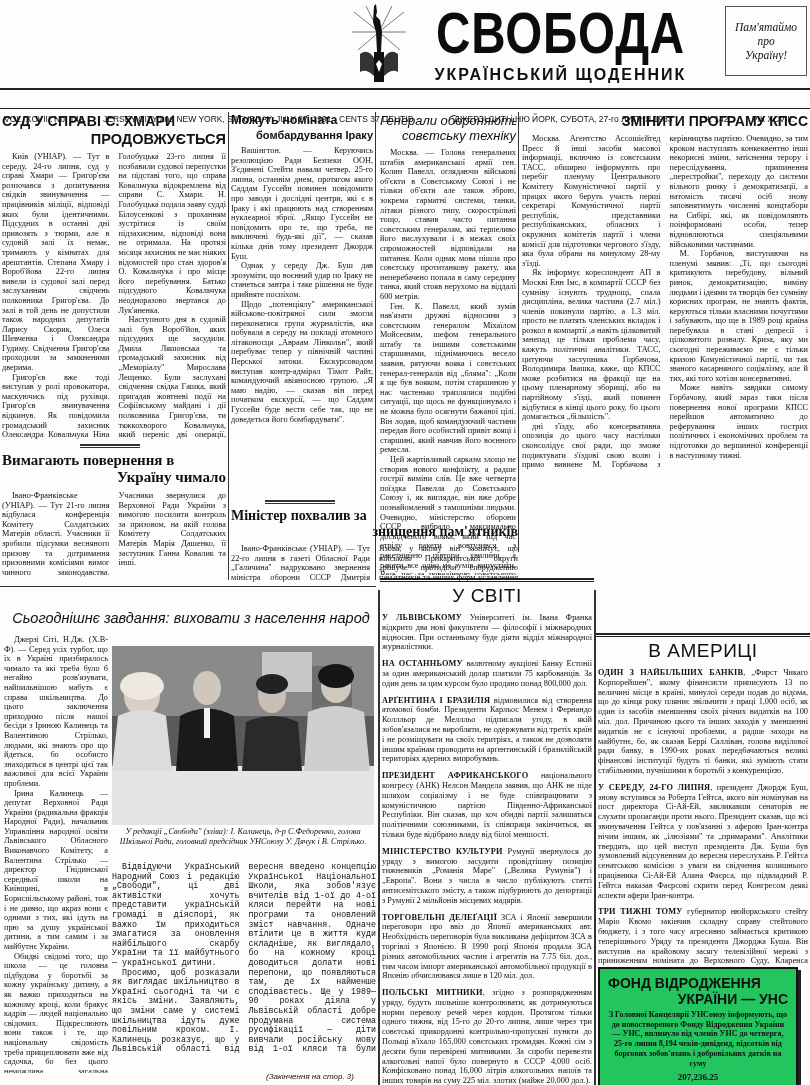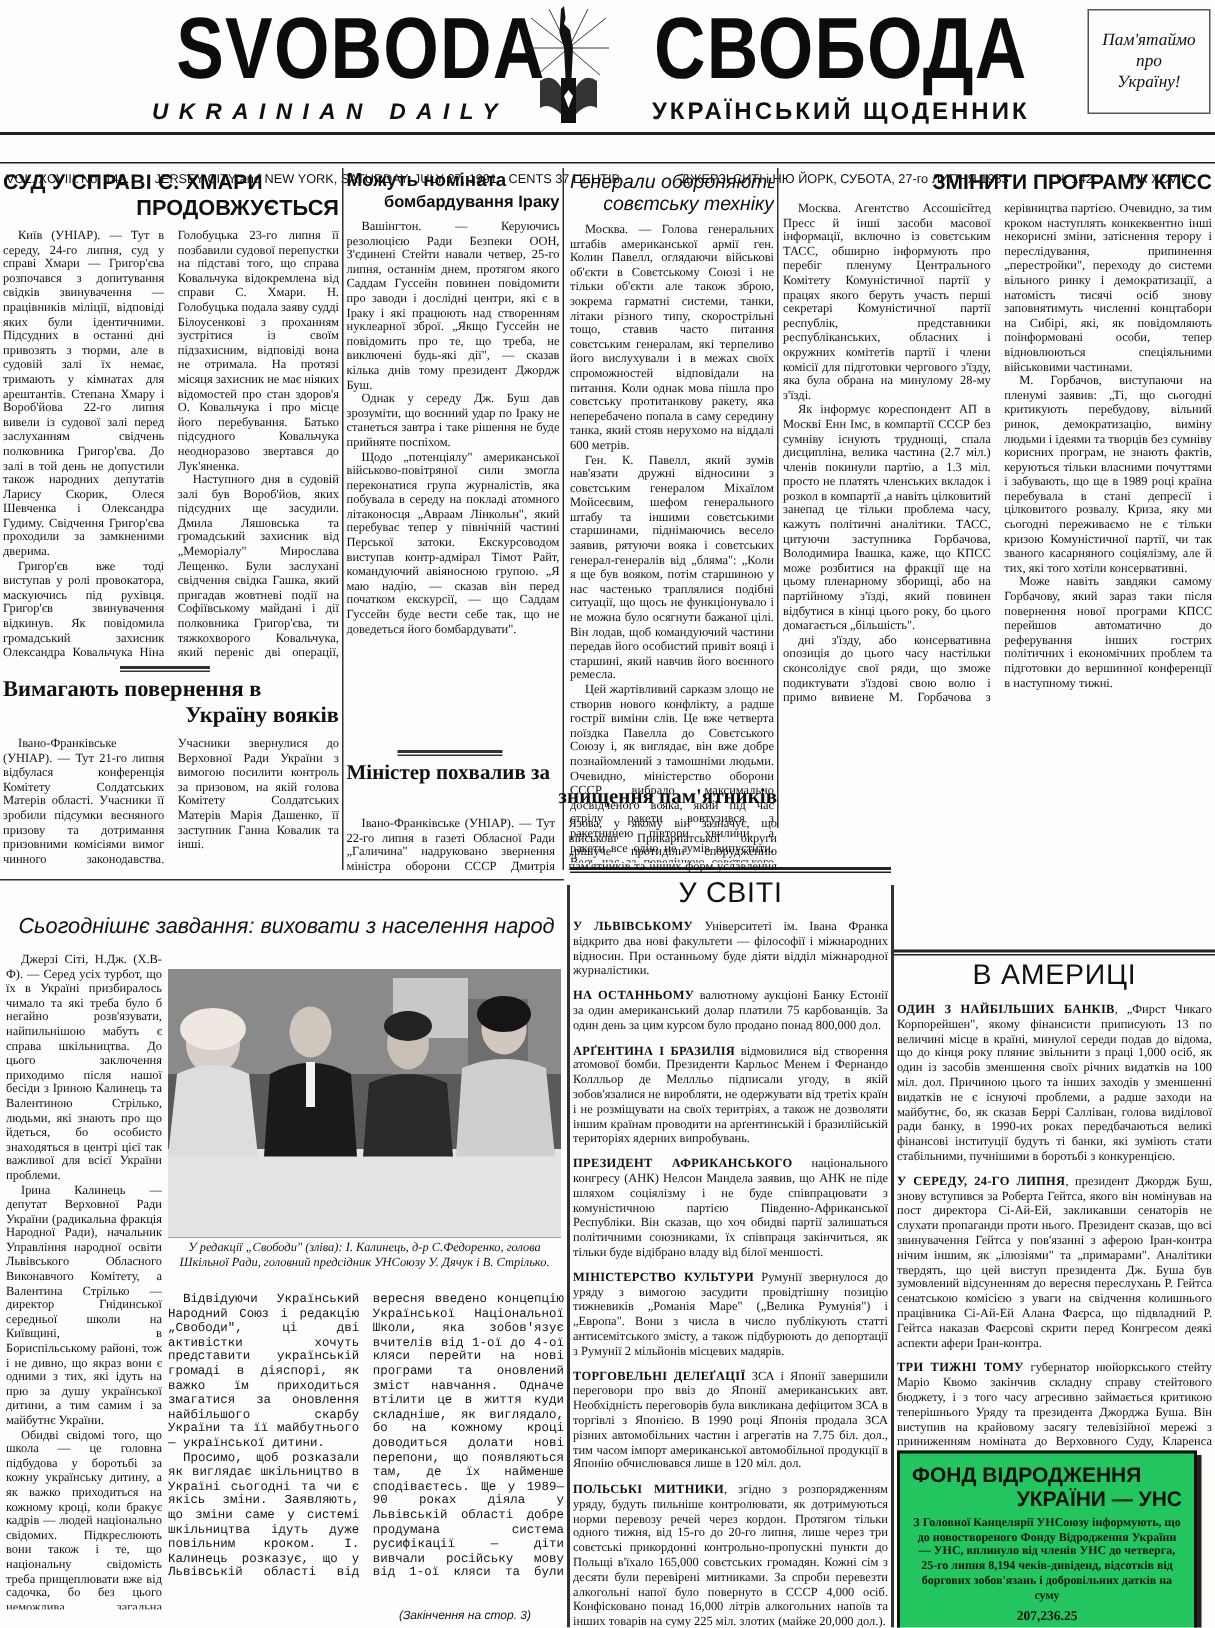--- a/index.html
+++ b/index.html
@@ -56,24 +56,20 @@
     box-shadow: 3px 3px 0 #222; padding: 6px 8px; background: #22c55e; }
   .fund-title1 { font-family: "Liberation Sans", sans-serif; font-weight: 700; font-size: 14px; }
   .fund-title2 { font-family: "Liberation Sans", sans-serif; font-weight: 700; font-size: 14px; text-align: right; }
   .fund-body { font-size: 8px; line-height: 9.7px; text-align: center; font-weight: 700; margin-top: 3px; }
   .fund-sum { font-size: 9px; font-weight: 700; text-align: center; margin-top: 4px; }
 </style>
 </head>
 <body>
 
 <header class="masthead">
-  <div class="mast-latin">
-    <div class="mast-title">SVOBODA</div>
-    <div class="mast-sub">UKRAINIAN DAILY</div>
-  </div>
   <div class="emblem">
     <svg width="54" height="84" viewBox="0 0 54 84">
       <g stroke="#222" stroke-width="0.6">
         <line x1="27" y1="30" x2="2" y2="10"></line>
           <line x1="27" y1="30" x2="52" y2="10"></line>
         <line x1="27" y1="30" x2="0" y2="30"></line>
           <line x1="27" y1="30" x2="54" y2="30"></line>
         <line x1="27" y1="30" x2="6" y2="48"></line>
           <line x1="27" y1="30" x2="48" y2="48"></line>
         <line x1="27" y1="30" x2="14" y2="4"></line>
@@ -125,21 +121,21 @@
   <div class="hl" style="font-size:14.5px;text-align:right;margin-top:2px;">ПРОДОВЖУЄТЬСЯ</div>
   <div class="body-txt cols2" style="margin-top:5px;height:292px;">
     <p>Київ (УНІАР). — Тут в середу, 24-го липня, суд у справі Хмари — Григор'єва розпочався з допитування свідків звинувачення — працівників міліції, відповіді яких були ідентичними. Підсудних в останні дні привозять з тюрми, але в судовій залі їх немає, тримають у кімнатах для арештантів. Степана Хмару і Вороб'йова 22-го липня вивели із судової залі перед заслуханням свідчень полковника Григор'єва. До залі в той день не допустили також народних депутатів Ларису Скорик, Олеся Шевченка і Олександра Гудиму. Свідчення Григор'єва проходили за замкненими дверима.</p>
     <p>Григор'єв вже тоді виступав у ролі провокатора, маскуючись під рухівця. Григор'єв звинувачення відкинув. Як повідомила громадський захисник Олександра Ковальчука Ніна Голобуцька 23-го липня її позбавили судової перепустки на підставі того, що справа Ковальчука відокремлена від справи С. Хмари. Н. Голобуцька подала заяву судді Білоусенкові з проханням зустрітися із своїм підзахисним, відповіді вона не отримала. На протязі місяця захисник не має ніяких відомостей про стан здоров'я О. Ковальчука і про місце його перебування. Батько підсудного Ковальчука неодноразово звертався до Лук'яненка.</p>
     <p>Наступного дня в судовій залі був Вороб'йов, яких підсудних ще засудили. Дмила Ляшовська та громадський захисник від „Меморіалу" Мирослава Лещенко. Були заслухані свідчення свідка Гашка, який пригадав жовтневі події на Софіївському майдані і дії полковника Григор'єва, ти тяжкохворого Ковальчука, який переніс дві операції, будучи опроміненим радіацією під час ліквідації наслідків чорнобильської катастрофи. Психічний і фізичний стан його є катастрофічним.</p>
   </div>
 </article>
 
 <article class="art" style="left:2px;top:452px;width:224px;height:132px;">
   <div class="hl-serif" style="font-size:15px;">Вимагають повернення в</div>
-  <div class="hl-serif" style="font-size:15px;text-align:right;">Україну вояків</div>
+  <div class="hl-serif" style="font-size:15px;text-align:right;">Україну чимало</div>
   <div class="body-txt cols2" style="margin-top:5px;height:92px;">
     <p>Івано-Франківське (УНІАР). — Тут 21-го липня відбулася конференція Комітету Солдатських Матерів області. Учасники її зробили підсумки весняного призову та дотримання призовними комісіями вимог чинного законодавства. Учасники звернулися до Верховної Ради України з вимогою посилити контроль за призовом, на якій голова Комітету Солдатських Матерів Марія Дашенко, її заступник Ганна Ковалик та інші.</p>
 
   </div>
 </article>
 
 <article class="art" style="left:231px;top:113px;width:142px;height:385px;">
   <div class="hl" style="font-size:12.5px;">Можуть номіната</div>
   <div class="hl" style="font-size:11px;text-align:right;margin-top:2px;white-space:nowrap;">бомбардування Іраку</div>
   <div class="body-txt" style="margin-top:5px;">

